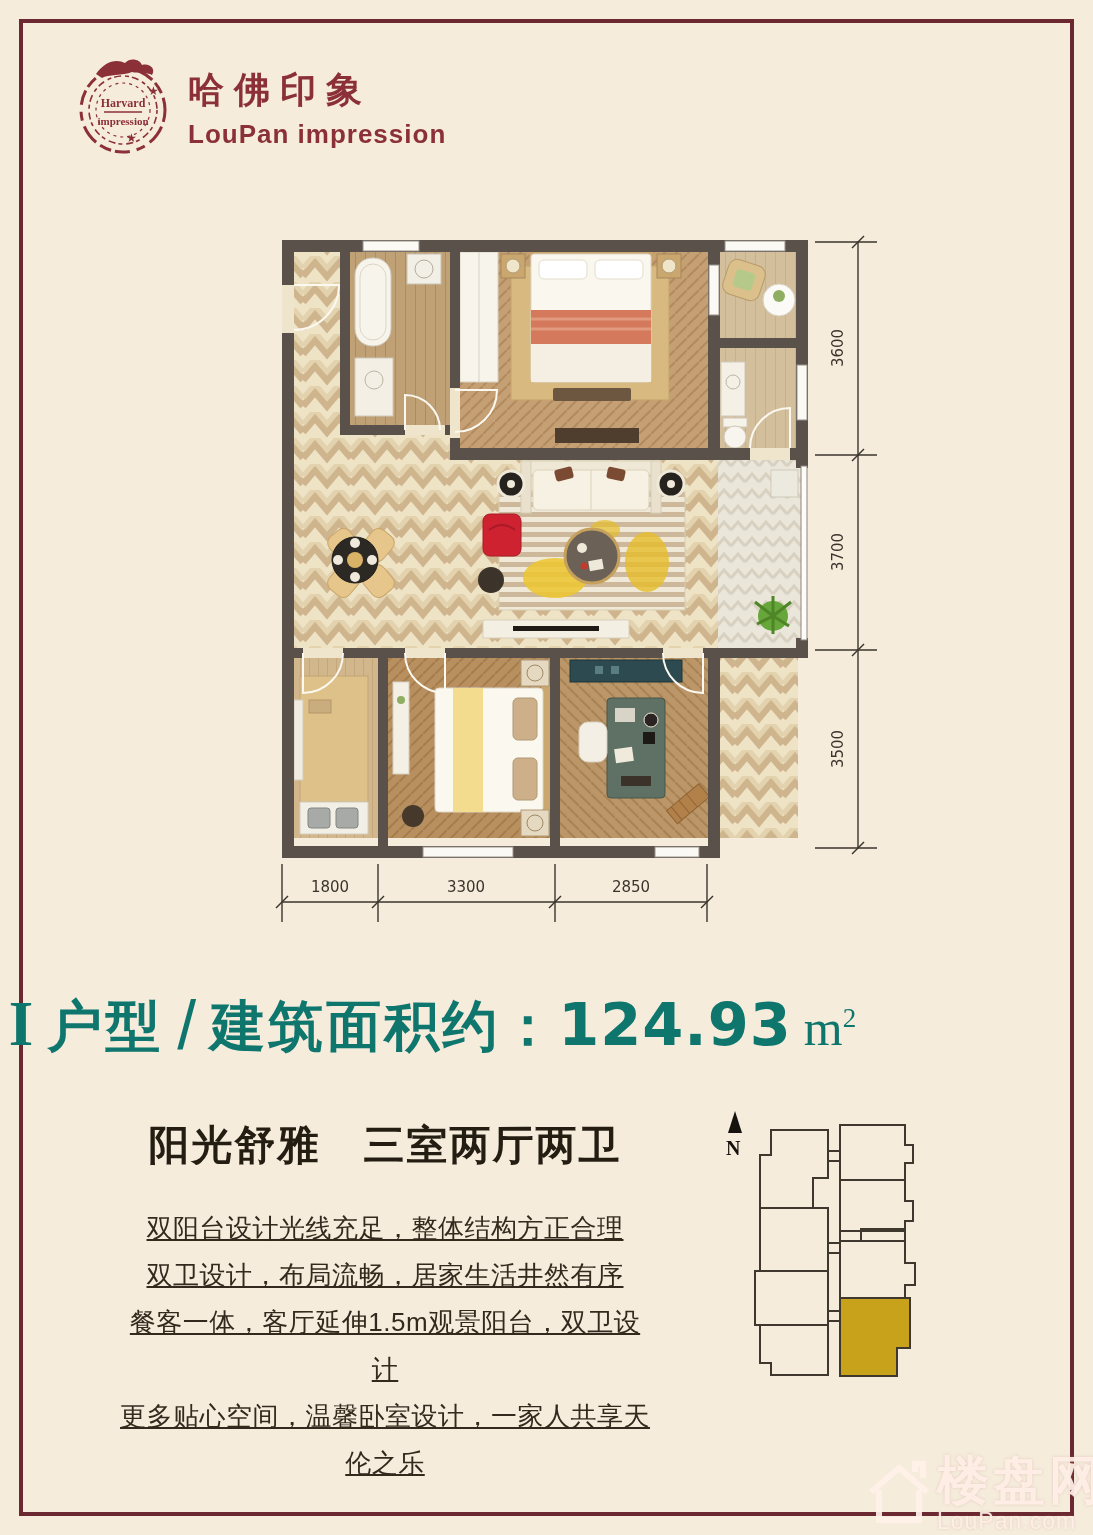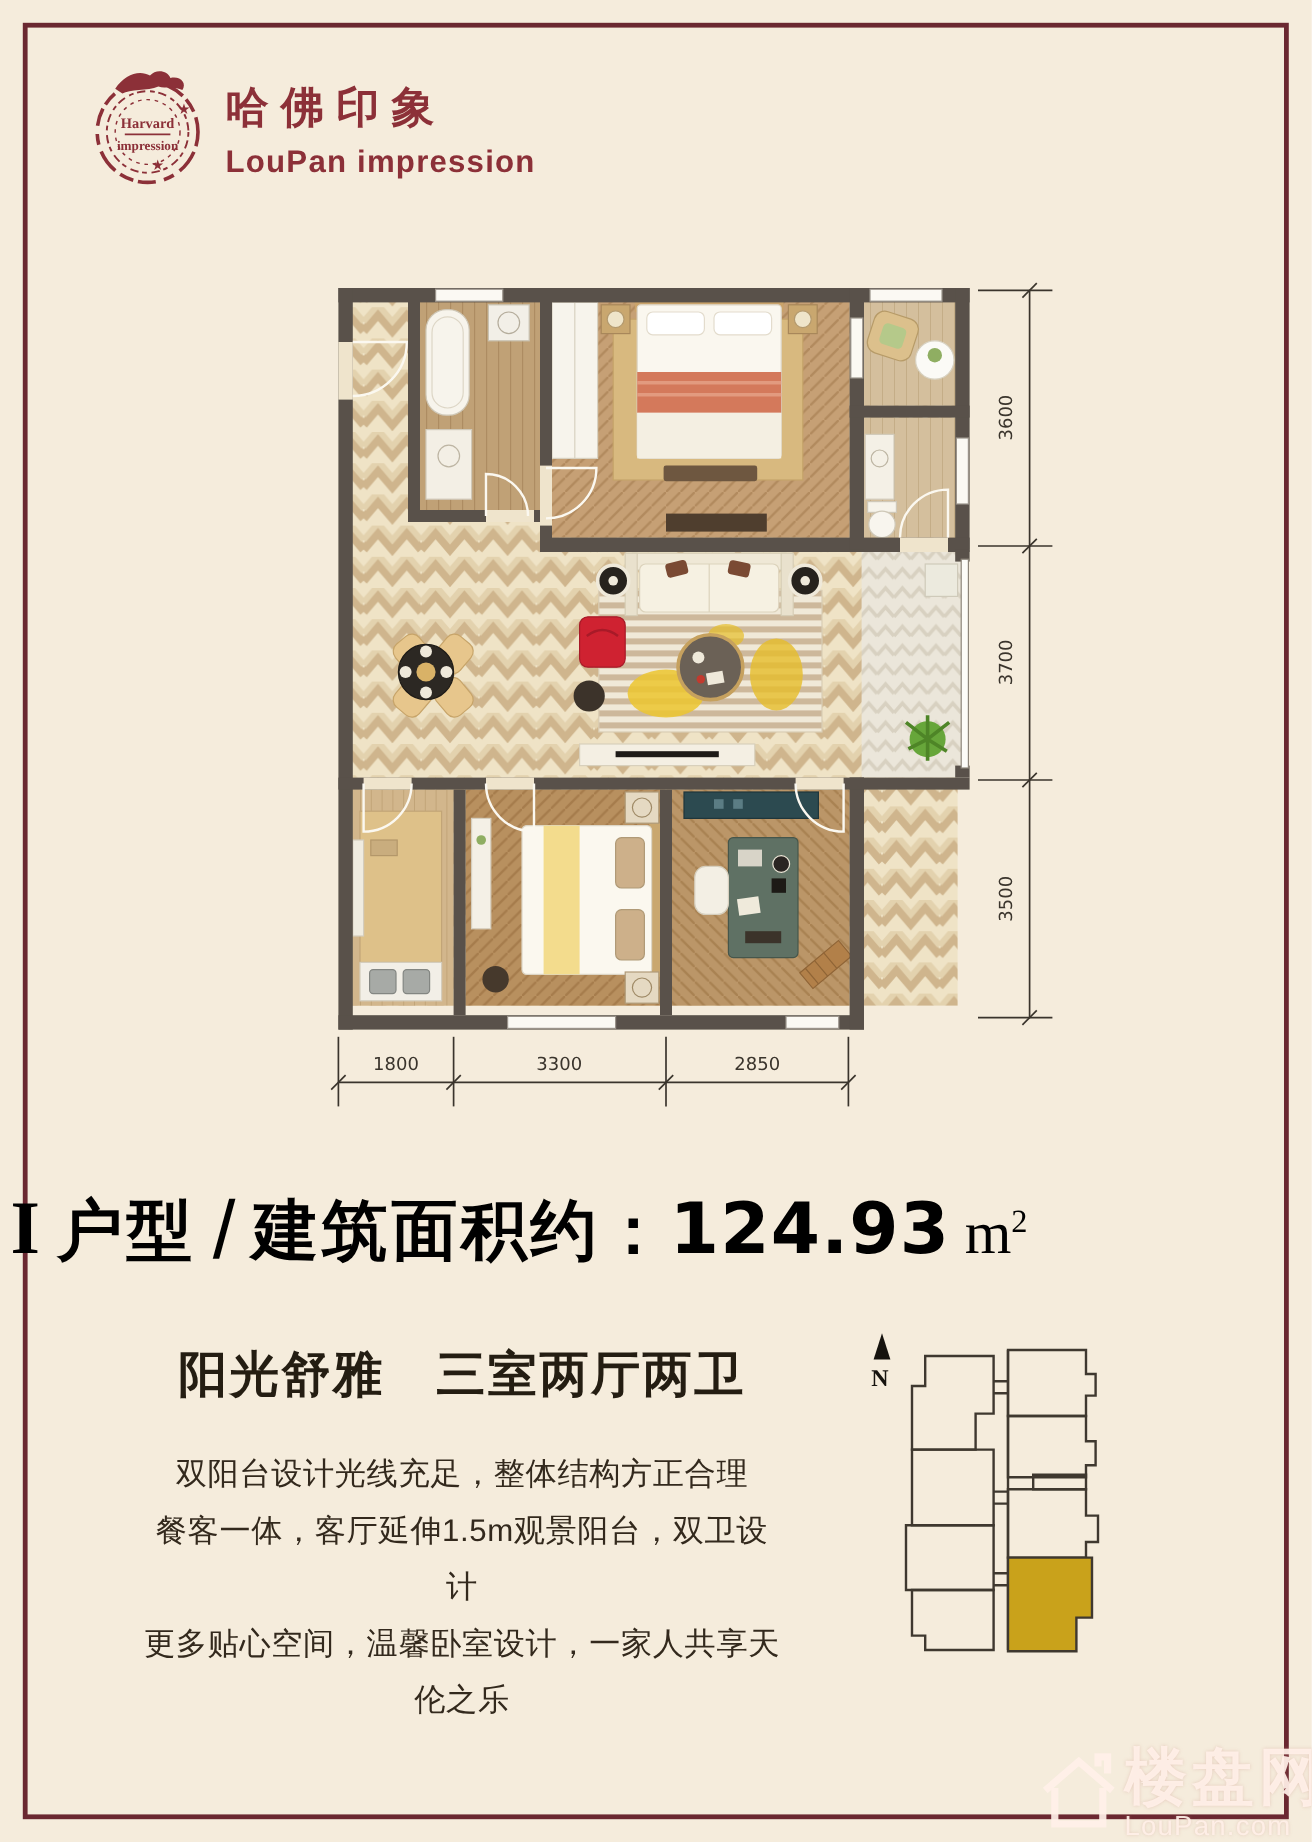--- a/index.html
+++ b/index.html
@@ -8,31 +8,31 @@
   .frame{position:absolute;left:19px;top:19px;right:19px;bottom:19px;border:4px solid #6b2831;pointer-events:none;}
   
   .stamp{position:absolute;left:68px;top:50px;width:110px;height:115px;}
   .brand-names{position:absolute;left:188px;top:66px;color:#8c3038;}
   .brand-cn{font-size:36px;font-weight:700;letter-spacing:10px;}
   .brand-en{font-size:26px;font-weight:700;letter-spacing:1px;margin-top:4px;}
   
   .plan{position:absolute;left:255px;top:230px;width:640px;height:705px;}
   .dimtxt{font-family:"DejaVu Sans",sans-serif;font-size:15px;fill:#3a342c;}
   
-  .title-row{position:absolute;top:986px;left:0;width:865px;text-align:center;color:#000000;white-space:nowrap;}
+  .title-row{position:absolute;top:986px;left:0;width:865px;text-align:center;color:#0f766e;white-space:nowrap;}
   .t-unit{font-family:"Liberation Serif",serif;font-size:63px;font-weight:700;margin-right:14px;}
   .t-cn{font-size:55px;font-weight:700;letter-spacing:3px;}
   .t-slash{font-size:68px;font-weight:100;margin:0 14px;vertical-align:-4px;}
   .t-num{font-family:"DejaVu Sans",sans-serif;font-size:59px;font-weight:700;letter-spacing:1px;}
   .t-m{font-family:"Liberation Serif",serif;font-size:50px;margin-left:12px;}
   .t-m sup{font-size:27px;}
   
   .copy{position:absolute;left:120px;top:1118px;width:530px;text-align:center;color:#241d12;}
   .subtitle{font-size:41px;font-weight:700;letter-spacing:2px;}
-  .desc{margin-top:32px;font-size:26px;line-height:47px;color:#33291d;letter-spacing:0.5px;}
+  .desc{margin-top:32px;font-size:26px;line-height:47px;color:#33291d;letter-spacing:0.5px;text-decoration:underline;}
   
   .keyplan{position:absolute;left:713px;top:1103px;width:300px;height:325px;}
   .kp-n{font-family:"Liberation Serif",serif;font-size:20px;font-weight:700;fill:#16130e;}
   
   .watermark{position:absolute;right:-12px;bottom:0px;display:flex;align-items:center;color:rgba(255,240,232,0.92);z-index:5;}
   .wm-cn{font-size:52px;font-weight:700;letter-spacing:4px;text-shadow:0 0 3px rgba(201,138,126,0.35);}
   .wm-en{font-size:23px;letter-spacing:1px;margin-top:-8px;text-shadow:0 0 3px rgba(201,138,126,0.35);}
 </style>
 </head>
 <body>
@@ -315,20 +315,21 @@
   </svg>
 
   <div class="title-row">
     <span class="t-unit">I</span><span class="t-cn">户型</span><span class="t-slash">/</span><span class="t-cn">建筑面积约：</span><span class="t-num">124.93</span><span class="t-m"><span>m</span><sup>2</sup></span>
   </div>
 
   <div class="copy">
     <div class="subtitle">阳光舒雅　三室两厅两卫</div>
     <div class="desc">
       <div>双阳台设计光线充足，整体结构方正合理</div>
+      <div>双卫设计，布局流畅，居家生活井然有序</div>
       <div>餐客一体，客厅延伸1.5m观景阳台，双卫设计</div>
       <div>更多贴心空间，温馨卧室设计，一家人共享天伦之乐</div>
     </div>
   </div>
 
   <svg class="keyplan" viewBox="0 0 300 325">
     <polygon points="22,8 15,30 29,30" fill="#16130e"></polygon>
     <text class="kp-n" x="13" y="52">N</text>
     <g stroke="#3f382f" stroke-width="2" fill="none">
       <path d="M58,27 H115 V75 H100 V105 H47 V52 H58 Z"></path>

